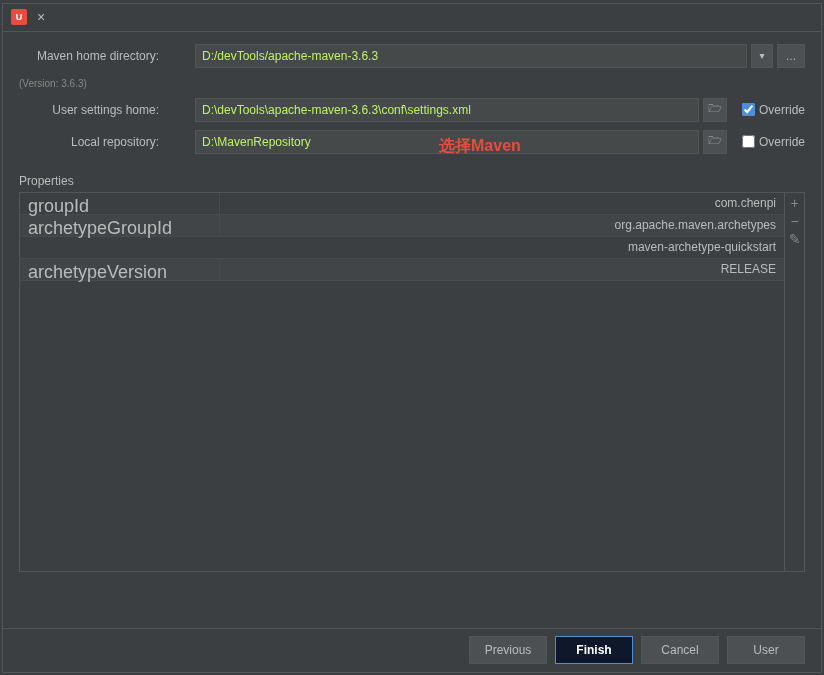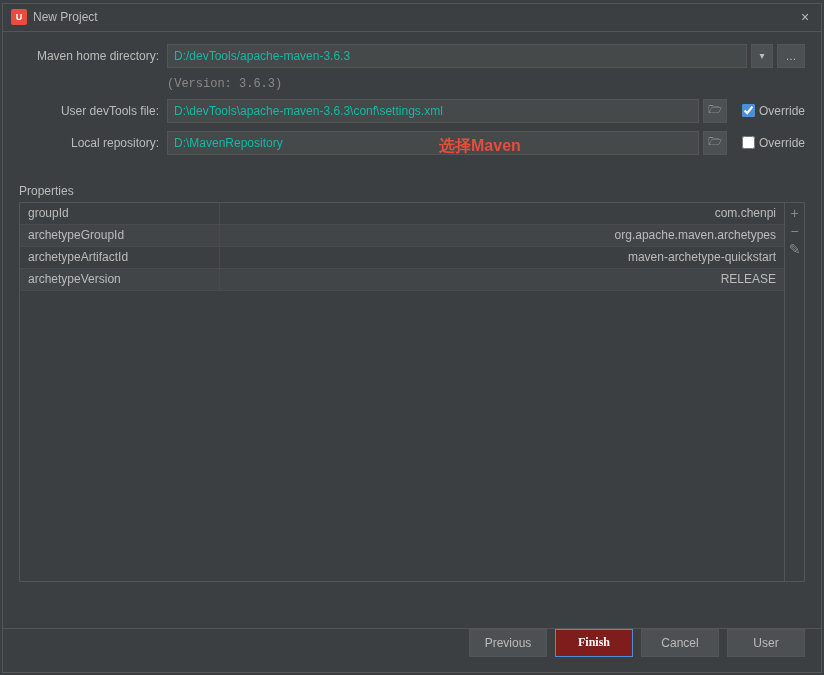--- a/index.html
+++ b/index.html
@@ -85,24 +85,25 @@
       flex: 1;
       display: flex;
       gap: 4px;
       align-items: center;
     }
     .form-input {
       flex: 1;
       height: 24px;
       background: #45494a;
       border: 1px solid #555555;
-      color: #14b8a6;
+      color: #bef264;
       padding: 10px 6px;
       font-size: 12px;
       outline: none;
+      margin-left: 28px;
     }
     .btn-dropdown {
       width: 22px;
       height: 24px;
       background: #4c5052;
       border: 1px solid #555555;
       color: #bbbbbb;
       cursor: pointer;
       display: flex;
       align-items: center;
@@ -128,23 +129,21 @@
       border: 1px solid #555555;
       color: #bbbbbb;
       cursor: pointer;
       display: flex;
       align-items: center;
       justify-content: center;
       font-size: 11px;
     }
     .version-text {
       color: #888888;
-      font-size: 12px;
-      margin-left: 148px;
-      font-family: Liberation Mono, monospace;
+      font-size: 10px;
     }
     .override-group {
       display: flex;
       align-items: center;
       gap: 4px;
       padding-left: 7px;
     }
     .checkbox-label {
       display: flex;
       align-items: center;
@@ -160,21 +159,21 @@
     }
     .annotation-text {
       color: #e74c3c;
       font-size: 16px;
       font-weight: bold;
       position: absolute;
       top: 60px;
       left: 420px;
     }
     .properties-section {
-      margin-top: 21px;
+      margin-top: 12px;
     }
     .properties-label {
       color: #bbbbbb;
       font-size: 12px;
       margin-bottom: 4px;
     }
     .properties-table {
       border: 1px solid #555555;
       flex: 1;
       height: 380px;
@@ -204,21 +203,21 @@
     .prop-row:nth-child(odd) {
       background: #3c3f41;
     }
     .prop-row:nth-child(even) {
       background: #414547;
     }
     .prop-key {
       width: 200px;
       padding: 3px 8px;
       color: #bbbbbb;
-      font-size: 12px;
+      font-size: 18px;
       border-right: 1px solid #4a4a4a;
       flex-shrink: 0;
     }
     .prop-value {
       flex: 1;
       padding: 3px 8px;
       color: #bbbbbb;
       font-size: 12px;
       text-align: right;
     }
@@ -242,78 +241,76 @@
       cursor: pointer;
       display: flex;
       align-items: center;
       justify-content: center;
       line-height: 1;
     }
     .footer {
       height: 44px;
       border-top: 1px solid #555555;
       display: flex;
-      align-items: flex-start;
+      align-items: center;
       justify-content: flex-end;
       padding: 0 16px;
       gap: 8px;
       flex-shrink: 0;
     }
     .btn {
       height: 28px;
       min-width: 78px;
       padding: 0 12px;
       border: 1px solid #555555;
       background: #4c5052;
       color: #bbbbbb;
       font-size: 12px;
       cursor: pointer;
       display: flex;
       align-items: center;
       justify-content: center;
     }
     .btn-primary {
-      background: #7f1d1d;
+      background: #0f172a;
       border-color: #4a90d9;
       color: white;
       font-weight: bold;
-      font-family: Liberation Serif, serif;
     }
   </style>
 </head>
 <body>
 
 <div class="dialog">
 
   <div class="title-bar">
     <div class="title-bar-icon">
       <span>U</span>
     </div>
-    <span class="title-bar-text">New Project</span>
     <div class="title-bar-close">×</div>
   </div>
 
   <div class="content">
 
     <div class="form-row">
       <span class="form-label">Maven home directory:</span>
       <div class="form-input-group">
         <input class="form-input" type="text" value="D:/devTools/apache-maven-3.6.3" style="">
         <button class="btn-dropdown">▾</button>
         <button class="btn-dots">…</button>
       </div>
     </div>
 
     <div style="position: relative;">
       <span class="version-text">(Version: 3.6.3)</span>
       <span class="annotation-text">选择Maven</span>
     </div>
 
     <div class="form-row">
-      <span class="form-label">User devTools file:</span>
+      <span class="form-label">User settings home:</span>
       <div class="form-input-group">
         <input class="form-input" type="text" value="D:\devTools\apache-maven-3.6.3\conf\settings.xml" style="">
         <button class="btn-folder">🗁</button>
       </div>
       <div class="override-group">
         <label class="checkbox-label">
           <input type="checkbox" checked="" style="">
           <span>Override</span>
         </label>
       </div>
@@ -339,21 +336,20 @@
         <div class="properties-list" id="prop-list">
         <div class="prop-row">
       <span class="prop-key">groupId</span>
       <span class="prop-value">com.chenpi</span>
     </div>
             <div class="prop-row">
       <span class="prop-key">archetypeGroupId</span>
       <span class="prop-value">org.apache.maven.archetypes</span>
     </div>
             <div class="prop-row">
-      <span class="prop-key">archetypeArtifactId</span>
       <span class="prop-value">maven-archetype-quickstart</span>
     </div>
             <div class="prop-row">
       <span class="prop-key">archetypeVersion</span>
       <span class="prop-value">RELEASE</span>
     </div>
           </div>
         <div class="props-sidebar">
           <button class="props-sidebar-btn">+</button>
           <button class="props-sidebar-btn">−</button>

